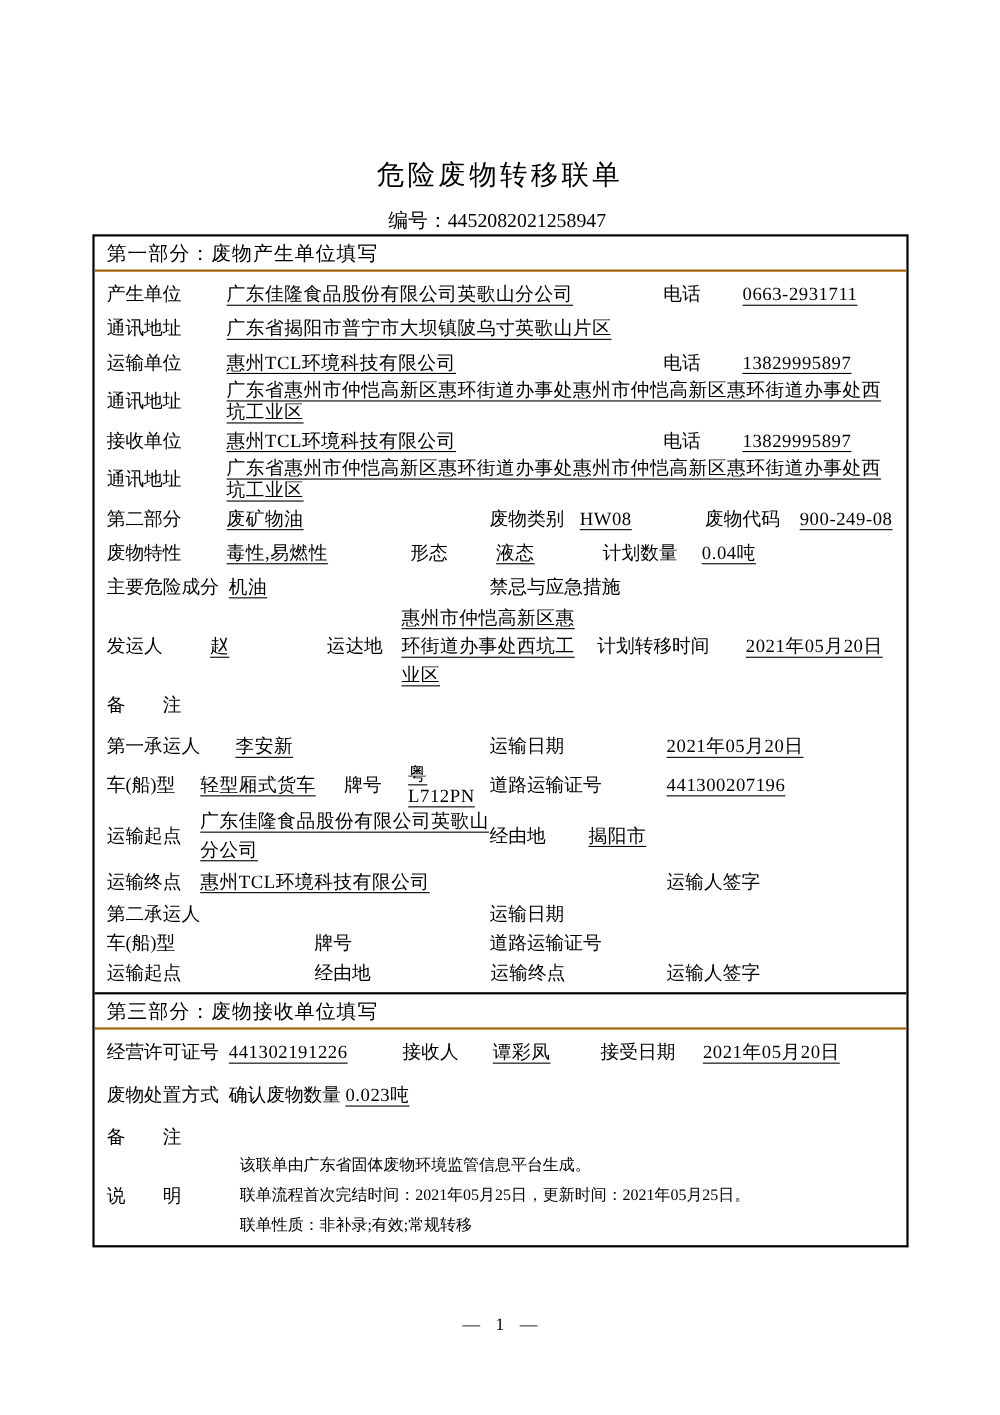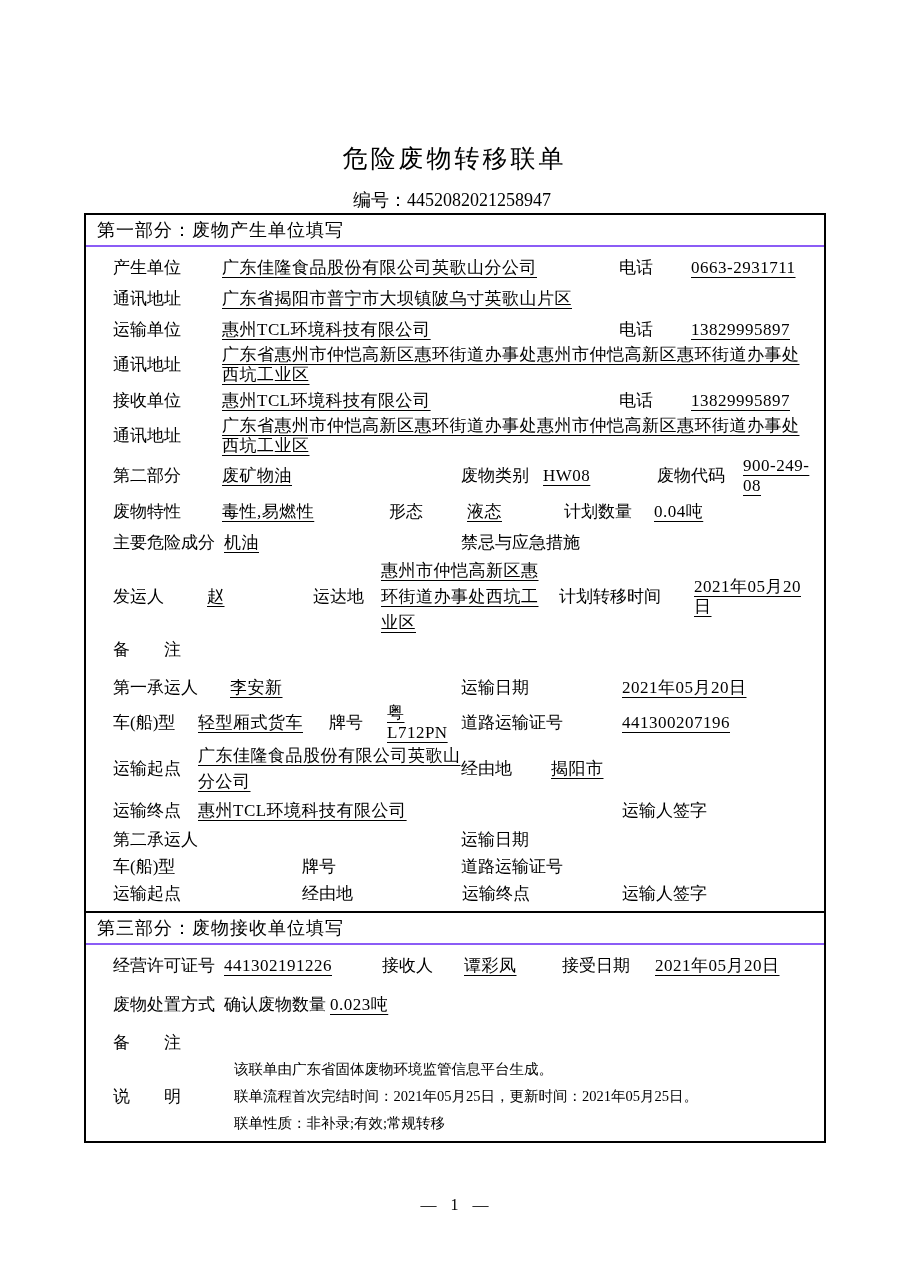--- a/index.html
+++ b/index.html
@@ -19,22 +19,22 @@
   }
   .doc-table{
     position:absolute;top:213px;left:84px;width:742px;
     border:2px solid #000;box-sizing:border-box;background:#fff;
   }
   .sec-header{
     font-size:18px;letter-spacing:1px;
     padding:4px 0 4px 11px;min-height:22px;line-height:22px;
   }
   .sec-header.bt{border-top:2px solid #000;}
-  .sec-header.bb{border-bottom:2px solid #8b5cf6;}
-  .sec-body{padding:5px 0 4px 16px;}
+  .sec-header.bb{border-bottom:2px solid #a16207;}
+  .sec-body{padding:5px 0 4px 0;}
   .row{display:flex;align-items:center;min-height:31px;padding-left:11px;padding-right:8px;}
   .row.tall{min-height:48px;}
   .row.short{min-height:27px;}
   .lbl{font-size:17px;flex-shrink:0;line-height:20px;}
   .val{font-size:17px;line-height:20px;flex-shrink:0;letter-spacing:0.5px;}
   .u{text-decoration:underline;text-underline-offset:4px;}
   .grow{flex-shrink:1;flex-grow:1;}
   .notes .note-line{font-size:14.5px;line-height:27px;margin-left:10px;}
   .footer{
     position:absolute;top:1196px;left:0;width:100%;

